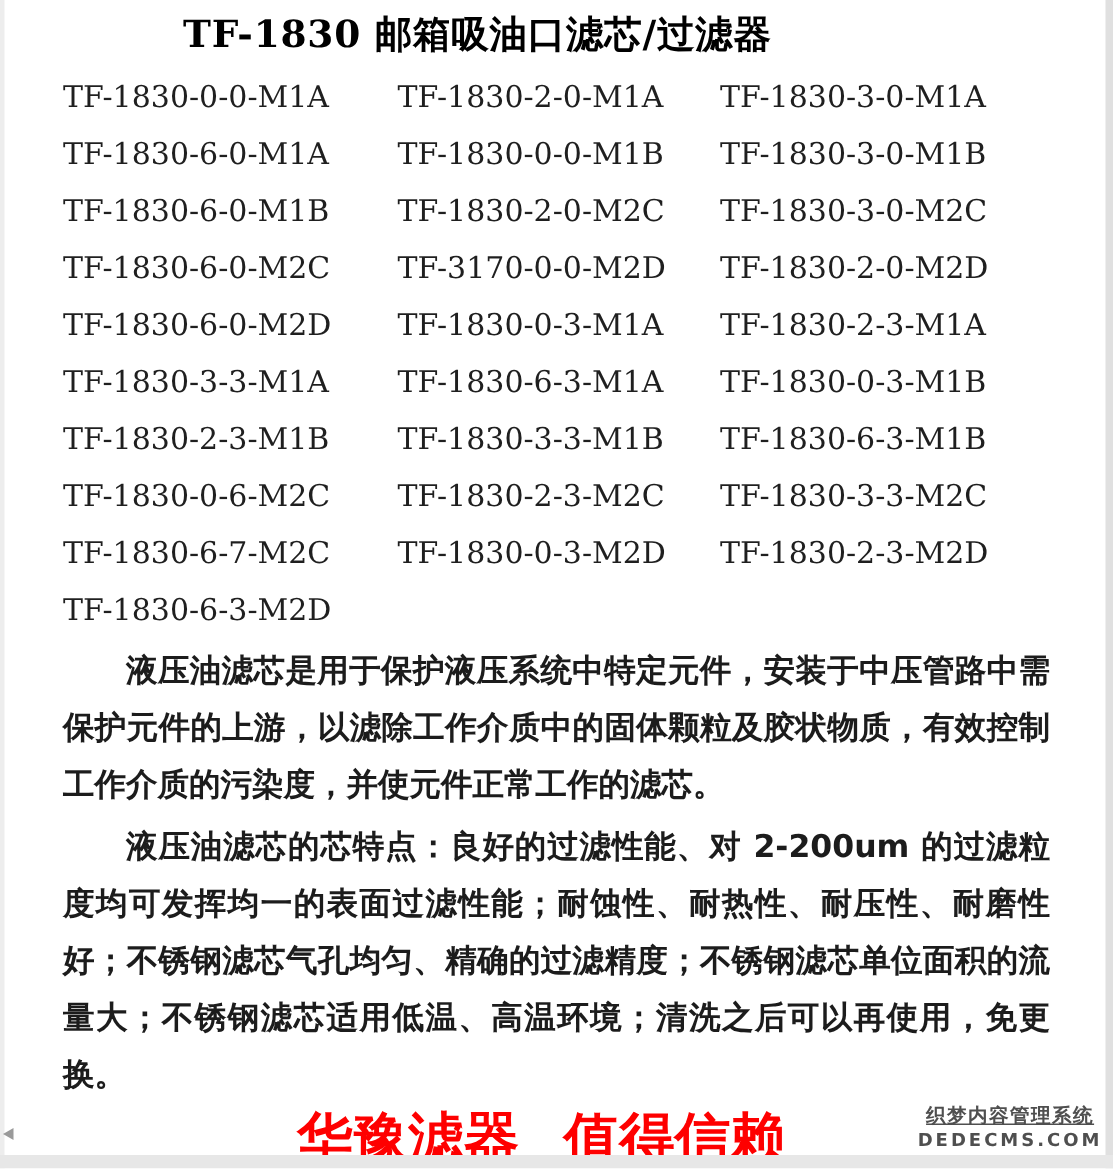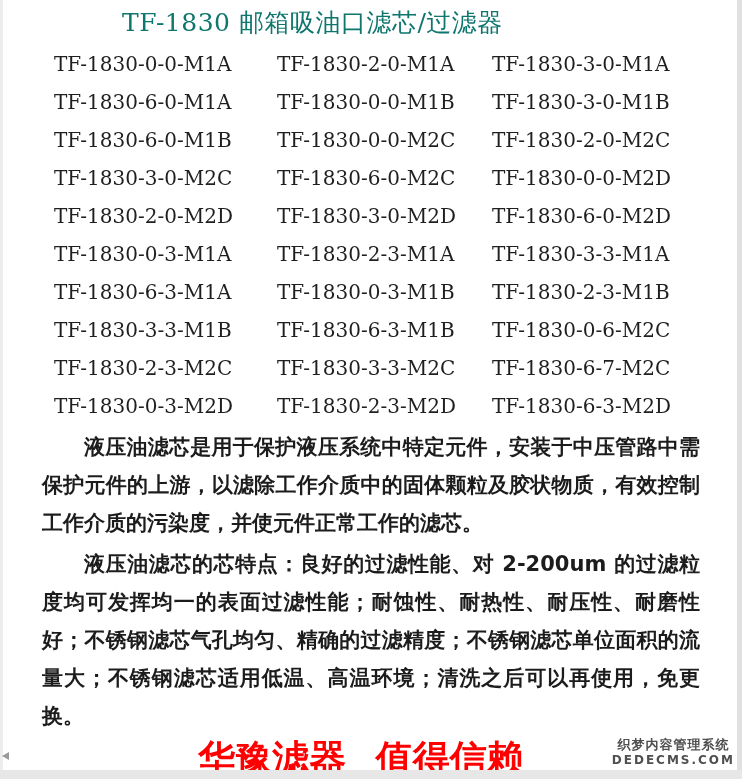--- a/index.html
+++ b/index.html
@@ -11,33 +11,32 @@
     font-family: "DejaVu Sans", sans-serif;
     color: #1f1f1f;
   }
   .page { position: absolute; inset: 0; }
 
   .title {
     margin: 4px 0 0 0;
     padding-left: 122px;
     font-family: "DejaVu Serif", serif;
     font-size: 25px;
-    font-weight: normal;
+    font-weight: bold;
     line-height: 38px;
-    color: #0f766e;
+    color: #000000;
     letter-spacing: 0.5px;
     white-space: nowrap;
   }
 
   .model-grid {
     display: grid;
     grid-template-columns: 223px 215px auto;
     padding-left: 42px;
     margin-top: 3px;
-    margin-left: 12px;
   }
   .model-cell {
     height: 38px;
     line-height: 38px;
     font-family: "DejaVu Serif", serif;
     font-size: 20px;
     color: #1f1f1f;
     white-space: nowrap;
   }
 
@@ -70,21 +69,21 @@
     position: absolute;
     right: 7px;
     top: 737px;
     text-align: center;
     font-family: "DejaVu Sans", sans-serif;
     font-weight: bold;
     color: #4f4f4f;
     text-shadow: -1px -1px 0 #fff, 1px -1px 0 #fff, -1px 1px 0 #fff, 1px 1px 0 #fff,
                  0 -1px 0 #fff, 0 1px 0 #fff, -1px 0 0 #fff, 1px 0 0 #fff;
   }
-  .watermark .cn { font-size: 13px; line-height: 16px; letter-spacing: 1px; }
+  .watermark .cn { font-size: 13px; line-height: 16px; letter-spacing: 1px; text-decoration: underline; }
   .watermark .en { font-size: 12px; line-height: 15px; letter-spacing: 2px; }
 
   .edge-left {
     position: absolute; left: 0; top: 0;
     width: 3px; height: 779px;
     background: #ededed;
   }
   .edge-right {
     position: absolute; right: 0; top: 0;
     width: 5px; height: 779px;
@@ -111,27 +110,25 @@
   <h1 class="title">TF-1830 邮箱吸油口滤芯/过滤器</h1>
 
   <div class="model-grid">
     <div class="model-cell">TF-1830-0-0-M1A</div>
     <div class="model-cell">TF-1830-2-0-M1A</div>
     <div class="model-cell">TF-1830-3-0-M1A</div>
     <div class="model-cell">TF-1830-6-0-M1A</div>
     <div class="model-cell">TF-1830-0-0-M1B</div>
     <div class="model-cell">TF-1830-3-0-M1B</div>
     <div class="model-cell">TF-1830-6-0-M1B</div>
-    <div class="model-cell">TF-1830-0-0-M2C</div>
     <div class="model-cell">TF-1830-2-0-M2C</div>
     <div class="model-cell">TF-1830-3-0-M2C</div>
     <div class="model-cell">TF-1830-6-0-M2C</div>
-    <div class="model-cell">TF-1830-0-0-M2D</div>
+    <div class="model-cell">TF-3170-0-0-M2D</div>
     <div class="model-cell">TF-1830-2-0-M2D</div>
-    <div class="model-cell">TF-1830-3-0-M2D</div>
     <div class="model-cell">TF-1830-6-0-M2D</div>
     <div class="model-cell">TF-1830-0-3-M1A</div>
     <div class="model-cell">TF-1830-2-3-M1A</div>
     <div class="model-cell">TF-1830-3-3-M1A</div>
     <div class="model-cell">TF-1830-6-3-M1A</div>
     <div class="model-cell">TF-1830-0-3-M1B</div>
     <div class="model-cell">TF-1830-2-3-M1B</div>
     <div class="model-cell">TF-1830-3-3-M1B</div>
     <div class="model-cell">TF-1830-6-3-M1B</div>
     <div class="model-cell">TF-1830-0-6-M2C</div>

